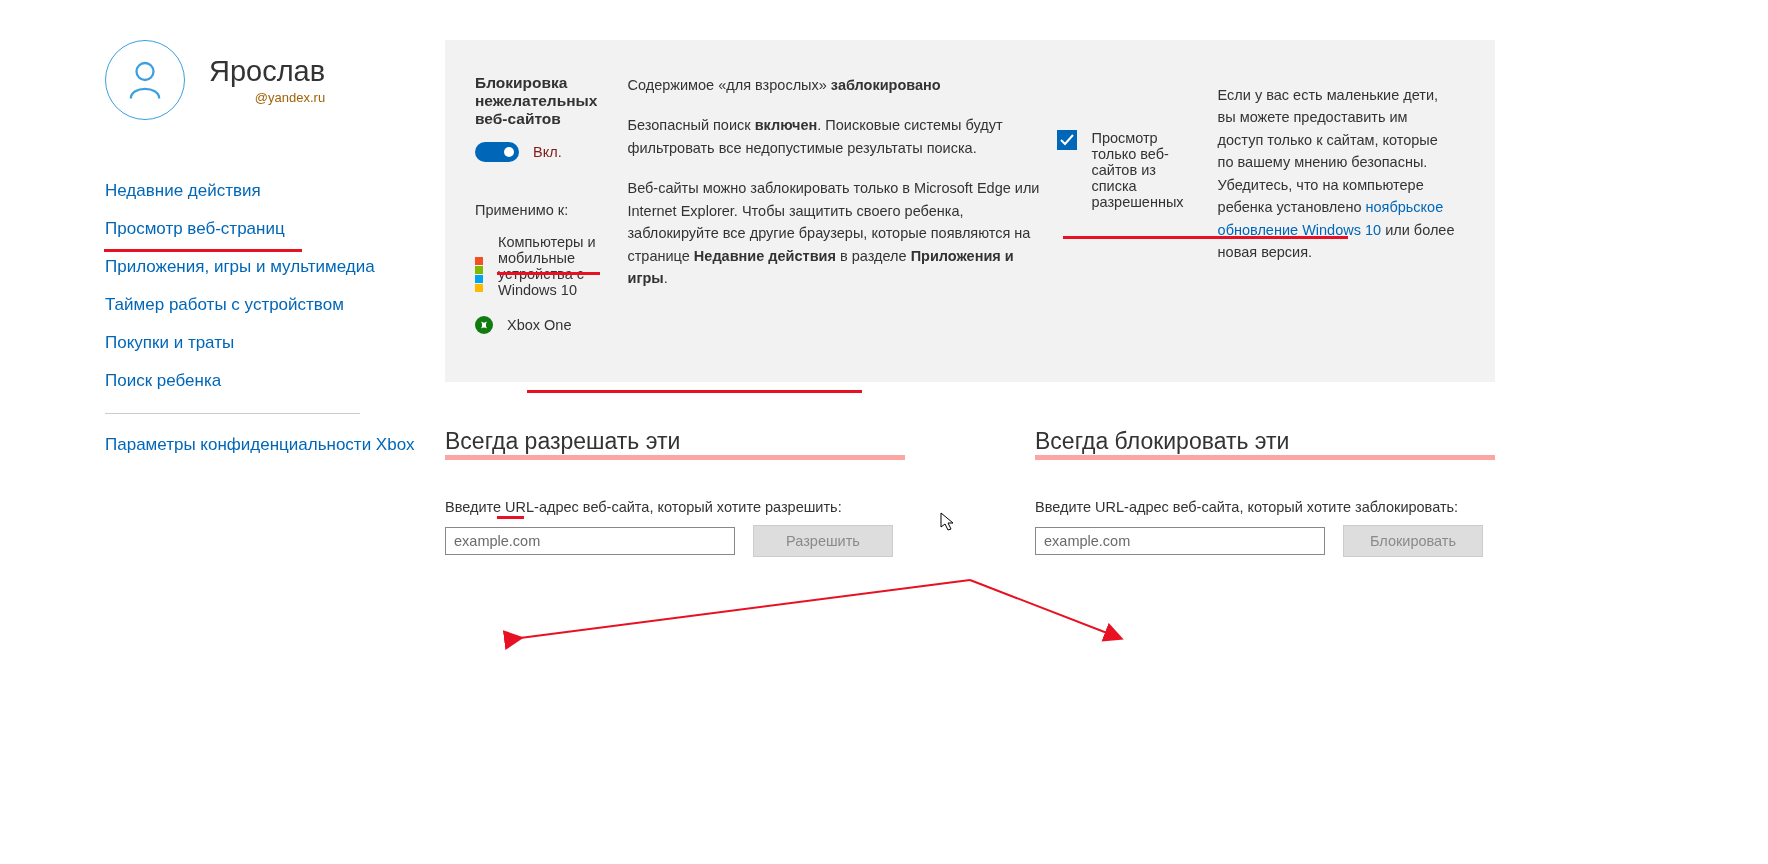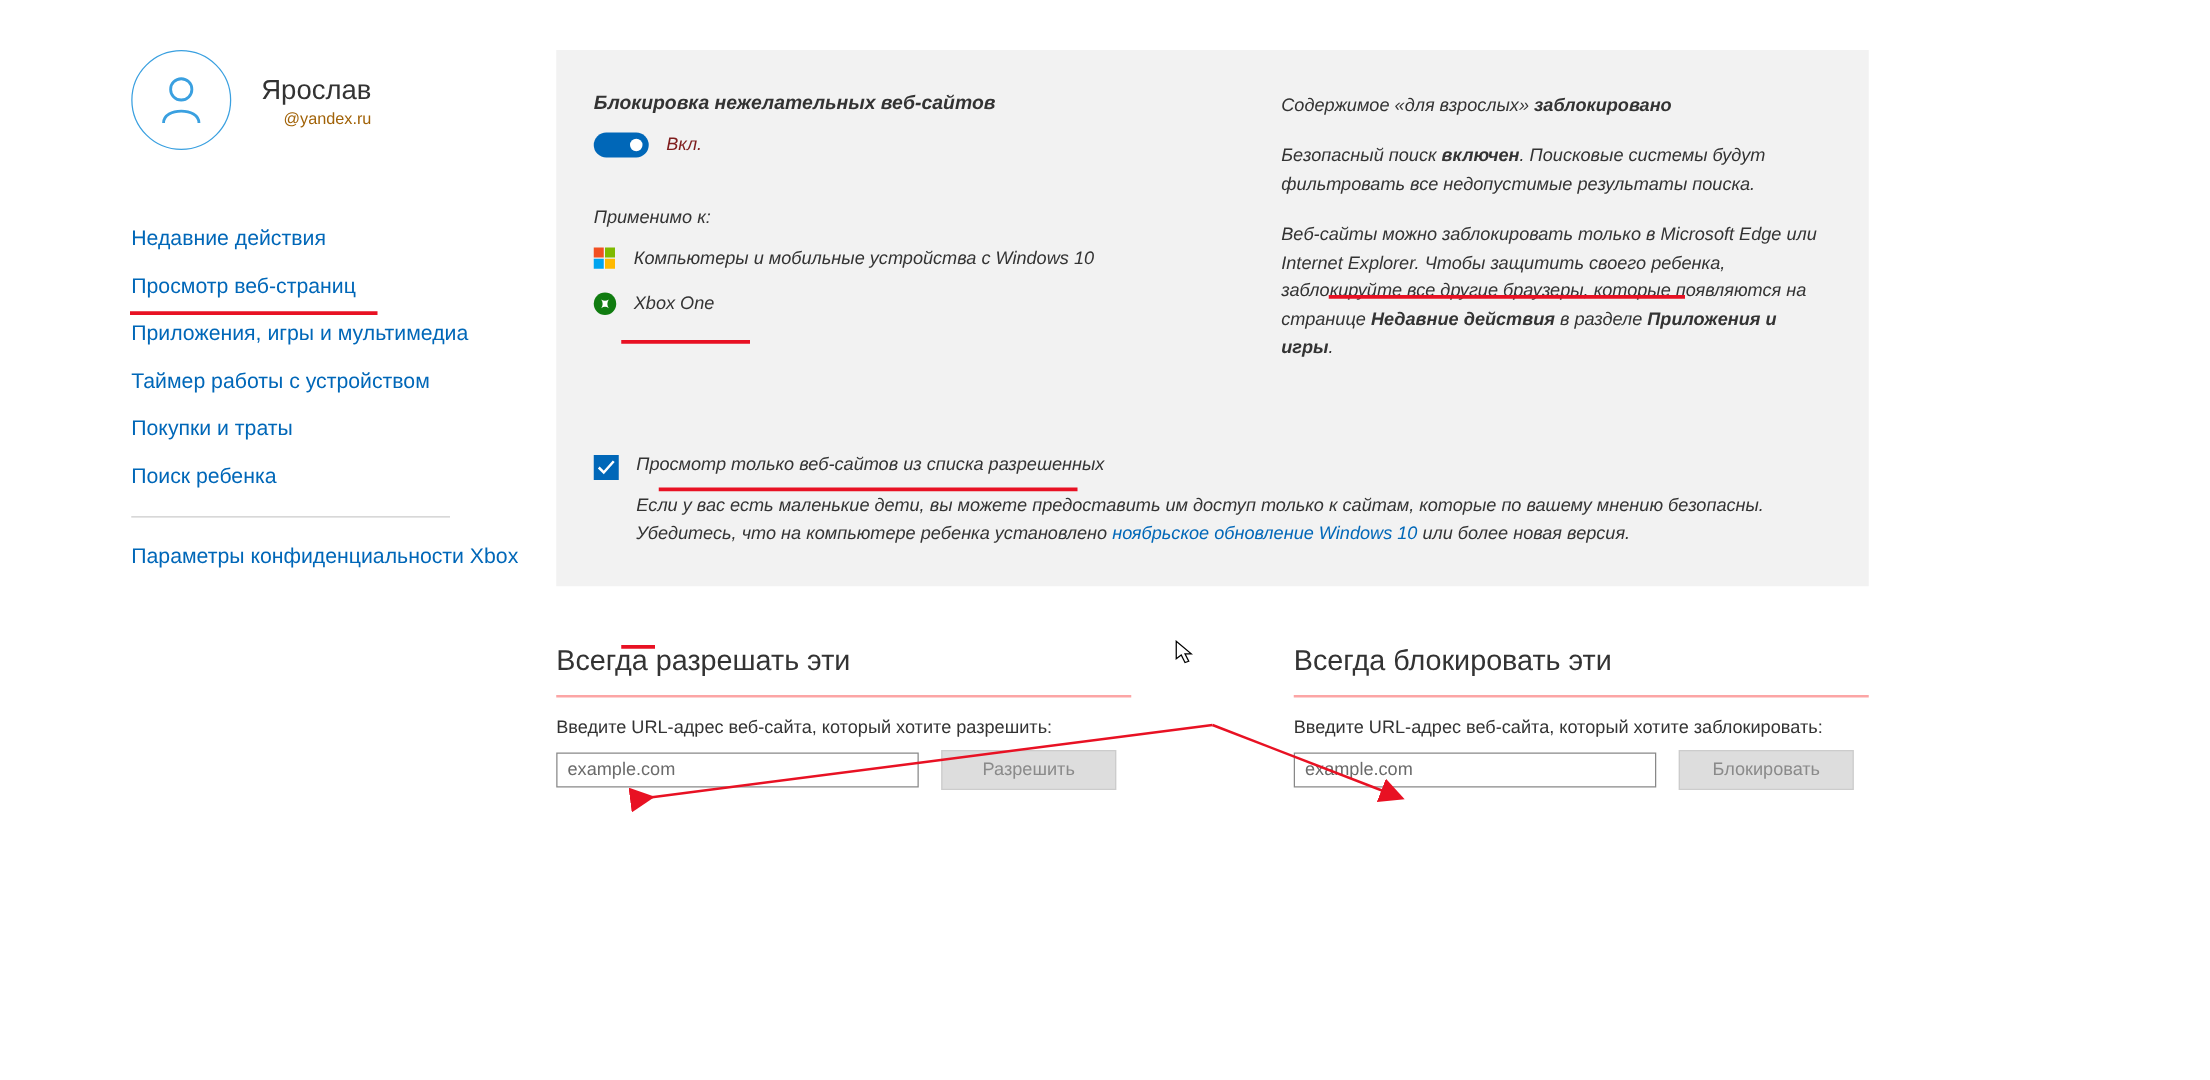--- a/index.html
+++ b/index.html
@@ -16,38 +16,37 @@
   
   .left-col { width: 340px; flex-shrink: 0; }
   .profile { display: flex; align-items: center; margin-bottom: 52px; }
   .avatar-ring {
     width: 80px; height: 80px; border-radius: 50%;
     border: 1px solid #3aa0e0;
     display: flex; align-items: center; justify-content: center;
     margin-right: 24px;
   }
   .avatar-ring svg { width: 34px; height: 40px; }
-  .profile-name { font-size: 22px; font-weight: 400; color: #333; }
+  .profile-name { font-size: 29px; font-weight: 400; color: #333; }
   .profile-email { font-size: 13px; color: #a16207; margin-top: 2px; text-align: right; }
 
   .nav { display: flex; flex-direction: column; }
   .nav-item {
     font-size: 17px; color: #0067b8; padding: 8px 0;
     cursor: pointer; line-height: 1.3;
   }
   .nav-sep { border: 0; border-top: 1px solid #ccc; margin: 12px 0; width: 255px; }
 
   
   .main { flex: 1; padding-right: 40px; }
   .gray-panel {
     background: #f2f2f2;
     padding: 34px 40px 30px 30px;
-    display: flex; flex-direction: column;
+    display: flex; flex-direction: row;
     width: 1050px;
-    font-style: italic;
   }
   .panel-top { display: flex; gap: 30px; }
   .panel-left { flex: 1; min-width: 0; }
   .panel-right { width: 430px; font-size: 14.5px; color: #333; line-height: 1.55; }
   .panel-right p { margin-bottom: 18px; }
   .panel-right strong { font-weight: 600; }
 
   .block-title { font-size: 15.5px; font-weight: 600; color: #333; margin-bottom: 14px; }
 
   .toggle-row { display: flex; align-items: center; gap: 14px; margin-bottom: 40px; }
@@ -82,21 +81,21 @@
   }
   .checkbox svg { width: 14px; height: 12px; }
   .helptext { font-size: 14.5px; color: #333; line-height: 1.55; margin-top: 10px; margin-left: 34px; }
   .helptext a { color: #0067b8; text-decoration: none; }
 
   
   .two-col { display: flex; width: 1050px; margin-top: 46px; gap: 130px; }
   .col { flex: 1; }
   .col-title {
     font-size: 23px; font-weight: 400; color: #333;
-    border-bottom: 2px solid #fca5a5; padding-bottom: 14px; margin-bottom: 16px;
+    border-bottom: 5px solid #fca5a5; margin-bottom: 39px;
   }
   .col-label { font-size: 14.5px; color: #333; margin-bottom: 10px; }
   .input-row { display: flex; gap: 18px; align-items: center; }
   .url-input {
     width: 290px; height: 28px; border: 1px solid #888;
     padding: 0 8px; font-size: 14.5px; font-family: inherit;
     color: #555;
   }
   .url-input::placeholder { color: #6b6b6b; }
   .action-btn {

